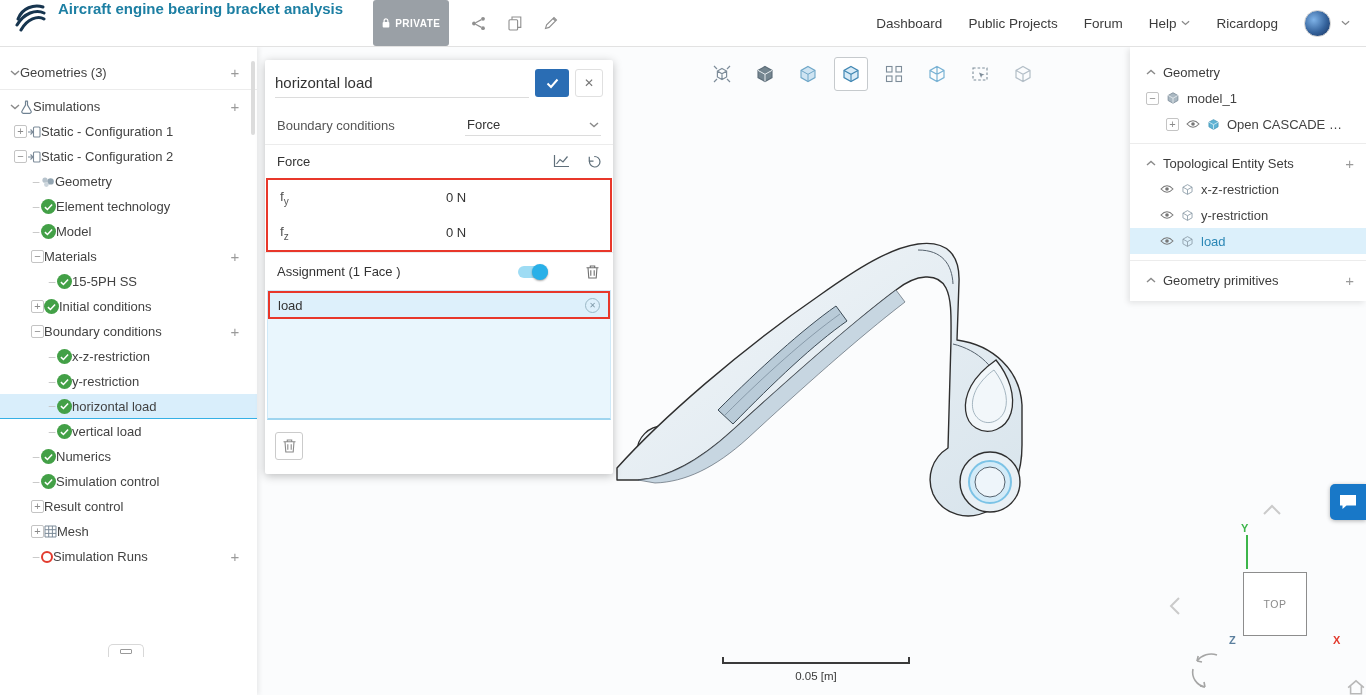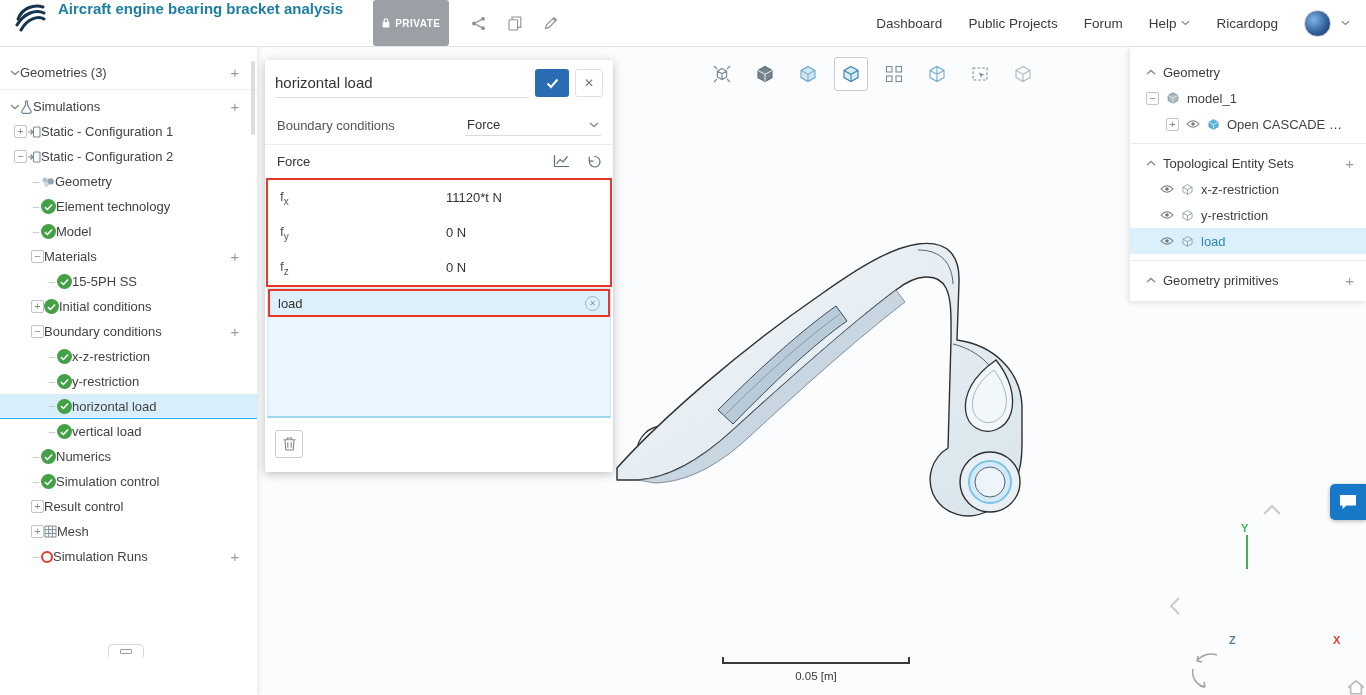--- a/index.html
+++ b/index.html
@@ -488,20 +488,23 @@
           <svg width="20" height="12" viewBox="0 0 20 12">
             <polyline points="2,2 10,10 18,2" fill="none" stroke="#cacaca" stroke-width="2"></polyline>
           </svg>
         </span>
       <span class="o-chev" style="left:-18px;top:74px;">
           <svg width="12" height="20" viewBox="0 0 12 20">
             <polyline points="10,2 2,10 10,18" fill="none" stroke="#cacaca" stroke-width="2"></polyline>
           </svg>
         </span>
 
+      <div id="viewcube">
+        <span>TOP</span>
+      </div>
       <span class="axis" style="left:146px;top:112px;color:#e23b2e;">X</span>
       <span class="axis" style="left:42px;top:112px;color:#5b7f9e;">Z</span>
       <span class="rot">
         <svg width="40" height="42" viewBox="0 0 40 42" fill="none" stroke="#a5a5a5" stroke-width="1.6">
           <path d="M30 6 A18 18 0 0 0 10 12"></path>
             <path d="M10 12 l1.2-5 M10 12 l5 1"></path>
           <path d="M6 20 A15 15 0 0 0 18 38"></path>
             <path d="M18 38 l-5-1 M18 38 l-1-5"></path>
         </svg>
       </span>
@@ -554,34 +557,41 @@
             <svg width="15" height="15" viewBox="0 0 16 15" fill="none" stroke="#5f6f7a" stroke-width="1.3">
               <path d="M3.5 2.5 V7 H8"></path>
               <path d="M3.8 6.8 A5.6 5.6 0 1 0 8.8 2.2"></path>
             </svg>
           </span>
       </span>
     </div>
 
     <div class="red-box">
       <div class="frow">
-        <span class="flabel"><span>f</span><sub>x</sub></span>
-        <span class="fvalue">11120*t N</span>
-      </div>
-      <div class="frow">
         <span class="flabel"><span>f</span><sub>y</sub></span>
         <span class="fvalue">0 N</span>
       </div>
       <div class="frow">
         <span class="flabel"><span>f</span><sub>z</sub></span>
         <span class="fvalue">0 N</span>
       </div>
     </div>
     <div class="sp-divider"></div>
 
+    <div class="sp-row r-assign">
+      <span class="sp-label" style="color:#333;">Assignment (1 Face )</span>
+      <span class="toggle">
+          <span class="knob"></span>
+        </span>
+      <span class="tdel">
+        <svg width="13" height="14" viewBox="0 0 13 14" fill="none" stroke="currentColor" stroke-width="1.1">
+            <path d="M0.5 2.8 h12 M4.3 2.8 V1 h4.4 v1.8 M2 2.8 l0.8 10.2 h7.4 l0.8-10.2 M4.8 5.2 v5.6 M8.2 5.2 v5.6"></path>
+          </svg>
+      </span>
+    </div>
 
     <div class="assign-area">
       <div class="chip">
         <span>load</span>
         <span class="chip-x">✕</span>
       </div>
     </div>
 
     <div class="sp-footer">
       <span class="trash-btn">

